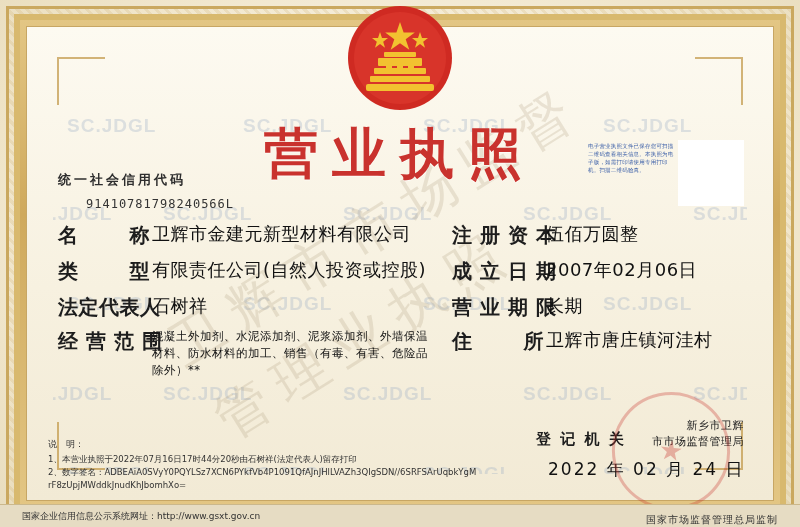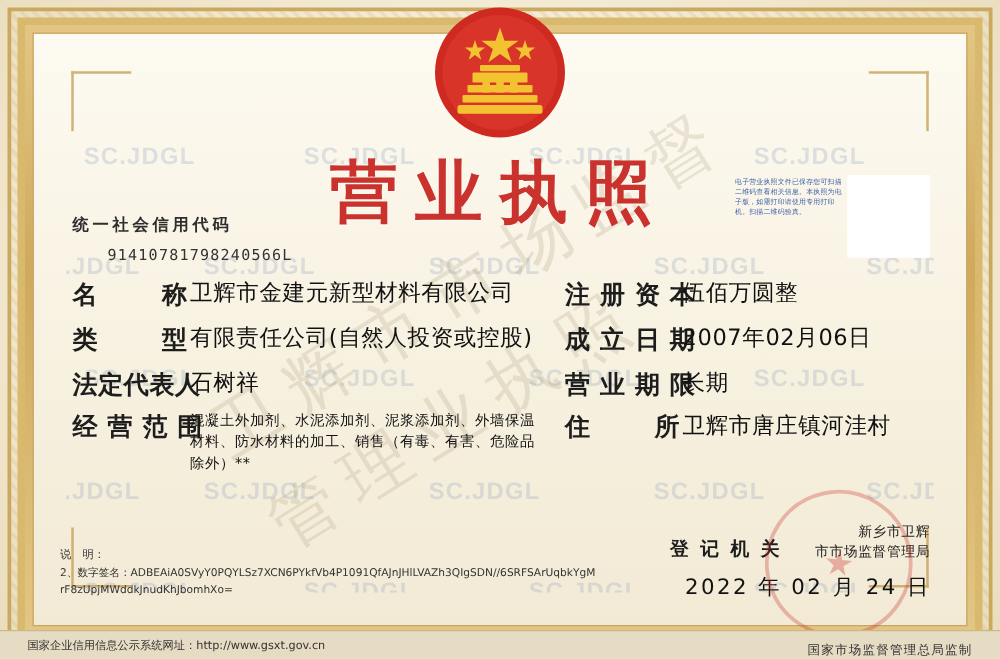--- a/index.html
+++ b/index.html
@@ -294,20 +294,21 @@
   <div class="registrar">
     <div>新乡市卫辉</div>
     <div>市市场监督管理局</div>
   </div>
   <div class="reg-auth-lab">登 记 机 关</div>
   <div class="reg-date">2022 年  02 月 24 日</div>
   <div class="seal"></div>
 
   <div class="notes">
     <div class="n-title">说　明：</div>
+    <div class="n-line">1、本营业执照于2022年07月16日17时44分20秒由石树祥(法定代表人)留存打印</div>
     <div class="n-line">2、数字签名：ADBEAiA0SVyY0PQYLSz7XCN6PYkfVb4P1091QfAJnJHlLVAZh3QIgSDN//6SRFSArUqbkYgMrF8zUpjMWddkJnudKhJbomhXo=</div>
   </div>
 
   <div class="bottom">
     <div class="bottom-left">国家企业信用信息公示系统网址：http://www.gsxt.gov.cn</div>
     <div class="bottom-right">国家市场监督管理总局监制</div>
   </div>
 
 </div>
 

